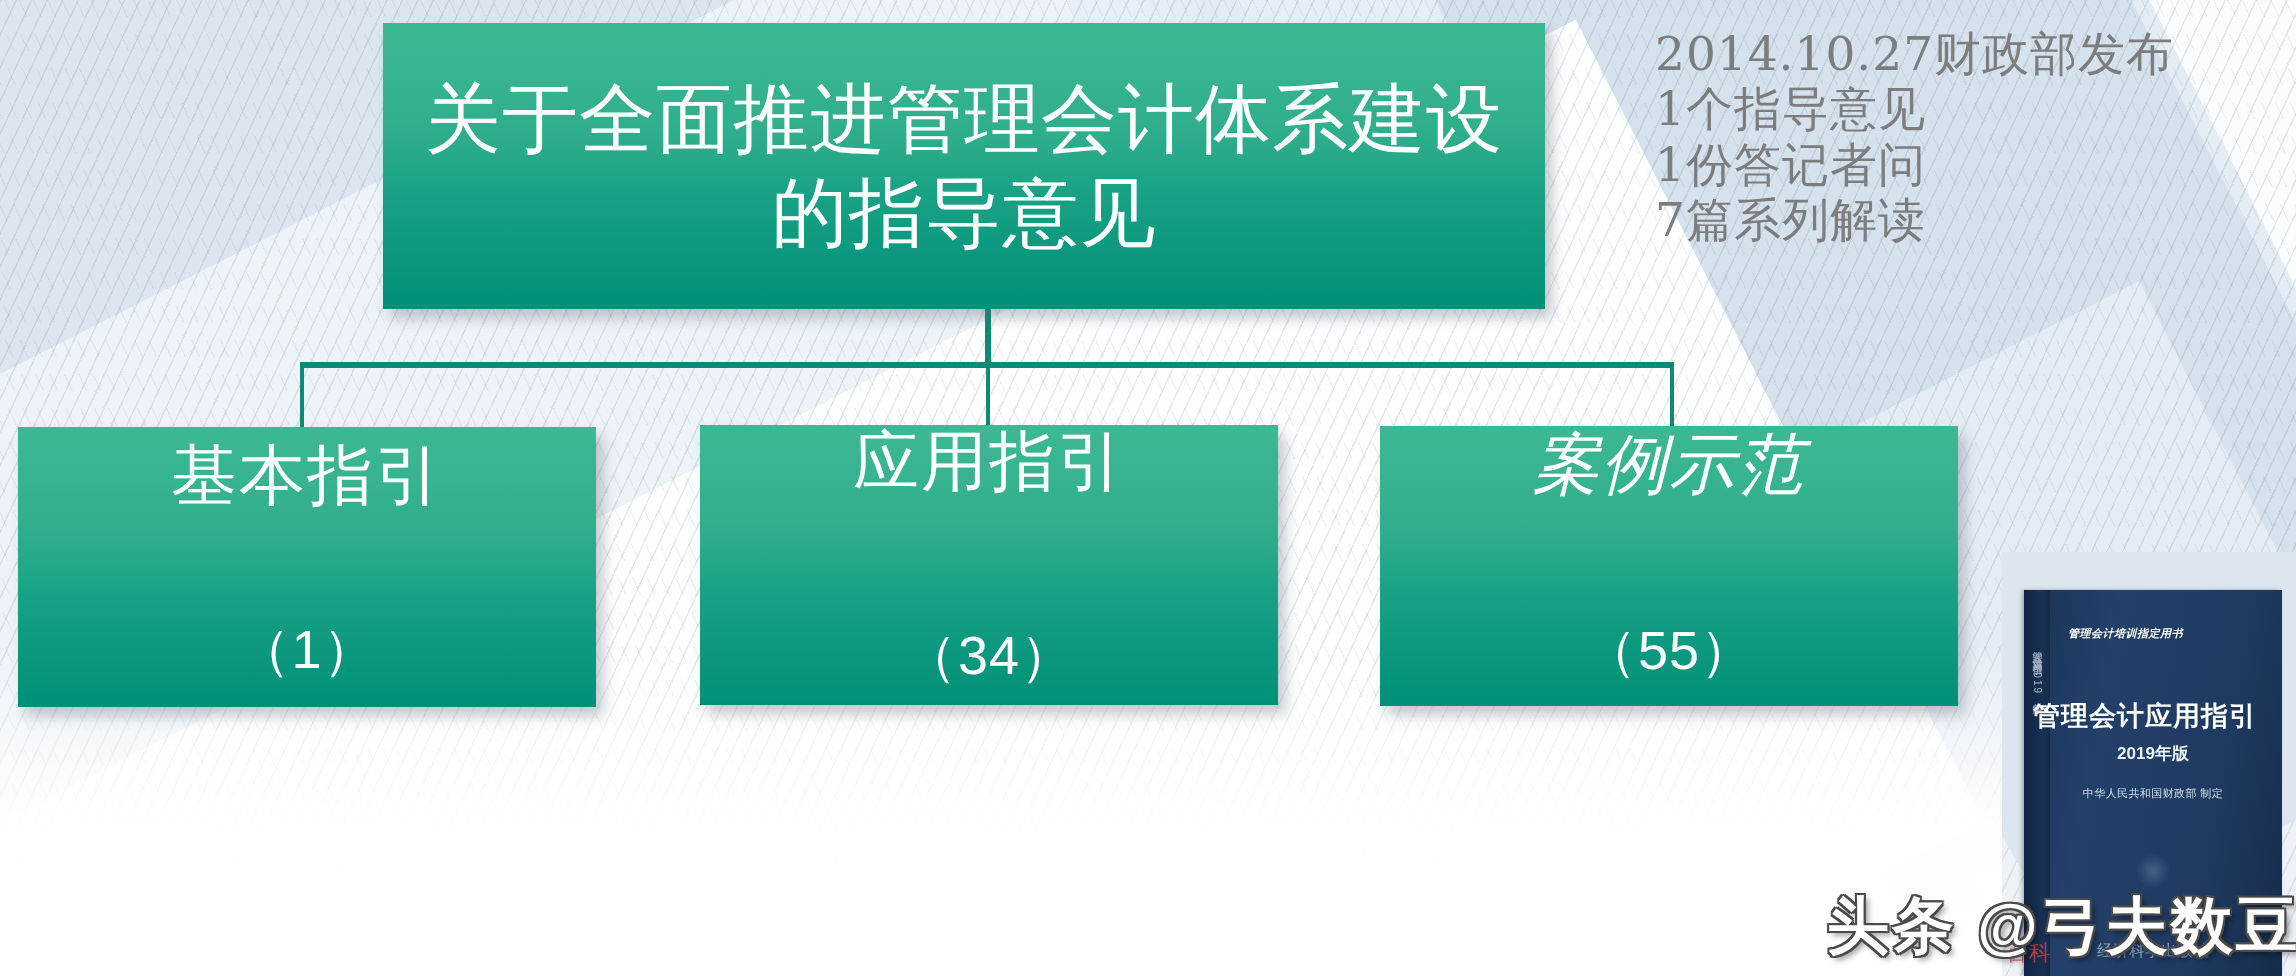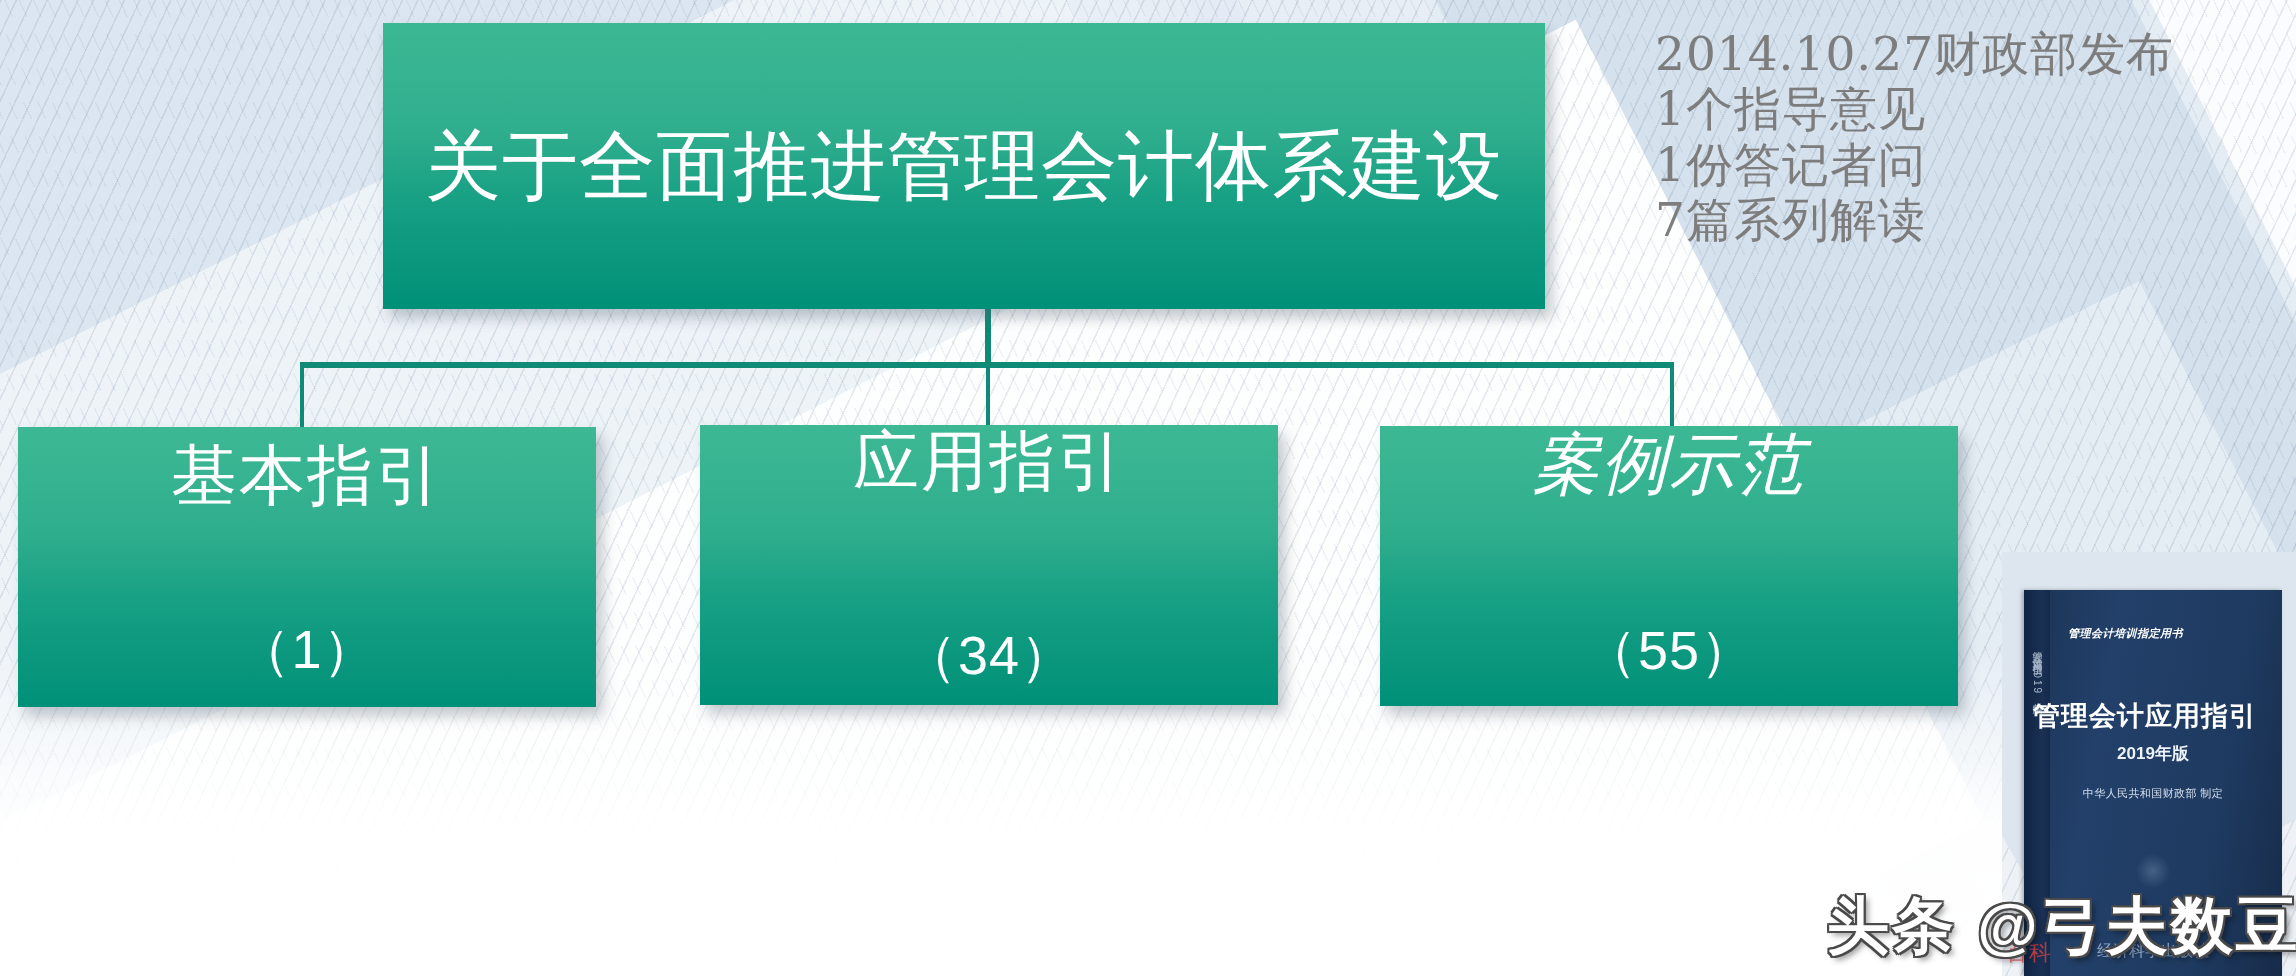--- a/index.html
+++ b/index.html
@@ -256,20 +256,21 @@
   </div>
 
   <div class="conn" id="conn-stem"></div>
   <div class="conn" id="conn-bar"></div>
   <div class="conn" id="conn-drop-l"></div>
   <div class="conn" id="conn-drop-m"></div>
   <div class="conn" id="conn-drop-r"></div>
 
   <div class="gbox" id="title-box">
     <span class="tl">关于全面推进管理会计体系建设</span>
+    <span class="tl2">的指导意见</span>
   </div>
 
   <div id="note-block">
     <span class="nl">2014.10.27财政部发布</span>
     <span class="nl">1个指导意见</span>
     <span class="nl">1份答记者问</span>
     <span class="nl">7篇系列解读</span>
   </div>
 
   <div class="gbox leaf-box" id="box-basic">

